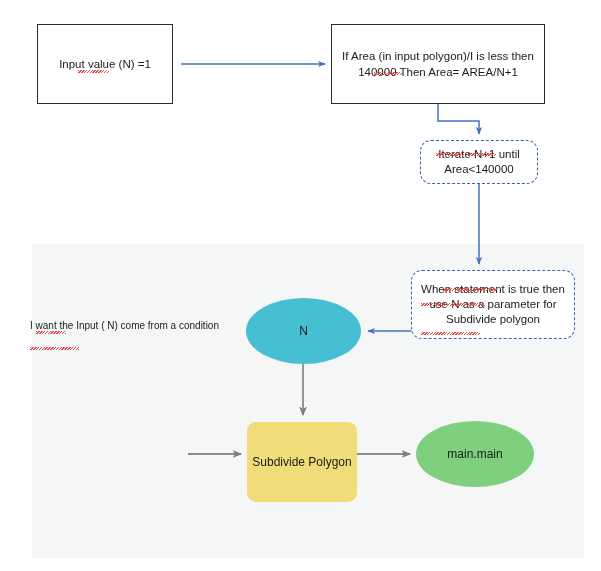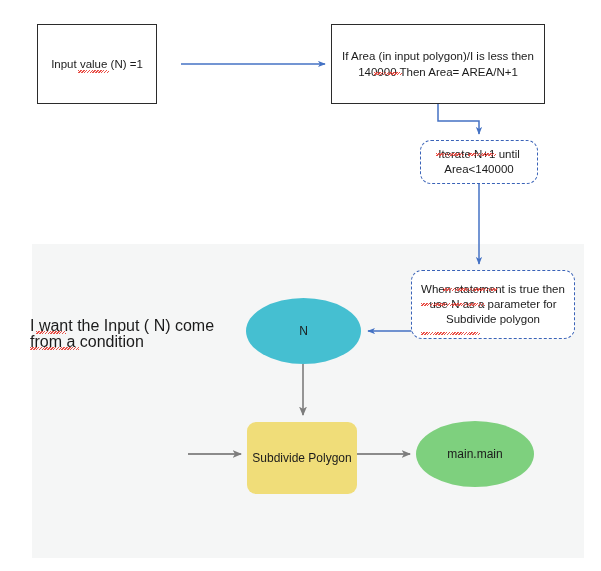--- a/index.html
+++ b/index.html
@@ -33,21 +33,21 @@
     align-items: center;
     justify-content: center;
     text-align: center;
     color: #1b1b1b;
     font-size: 11.5px;
     line-height: 16px;
     box-sizing: border-box;
     padding: 4px 8px;
   }
   #box-input {
-    left: 37px; top: 24px; width: 120px; height: 80px;
+    left: 37px; top: 24px; width: 136px; height: 80px;
   }
   #box-condition {
     left: 331px; top: 24px; width: 214px; height: 80px;
   }
   
   .note-box {
     position: absolute;
     border: 1.3px dashed #3a63b8;
     border-radius: 11px;
     background: #ffffff;
@@ -66,21 +66,21 @@
   }
   #note-when {
     left: 411px; top: 270px; width: 164px; height: 69px;
   }
   
   .annotation {
     position: absolute;
     left: 30px;
     top: 318px;
     width: 215px;
-    font-size: 16px;
+    font-size: 10px;
     line-height: 16px;
     color: #1b1b1b;
   }
   
   .shape {
     position: absolute;
     display: flex;
     align-items: center;
     justify-content: center;
     text-align: center;
@@ -92,21 +92,21 @@
   .ellipse { border-radius: 50%; }
   #shape-n {
     left: 246px; top: 298px; width: 115px; height: 66px;
     background: #45bfd1;
   }
   #shape-input-polygon {
     left: 70px; top: 421px; width: 118px; height: 66px;
     background: #78b4cd;
   }
   #shape-subdivide {
-    left: 247px; top: 422px; width: 110px; height: 72px;
+    left: 247px; top: 422px; width: 110px; height: 80px;
     background: #f0dd79;
     border-radius: 9px;
   }
   #shape-maintest {
     left: 416px; top: 421px; width: 118px; height: 66px;
     background: #7ed07e;
   }
   
   #connectors {
     position: absolute;

